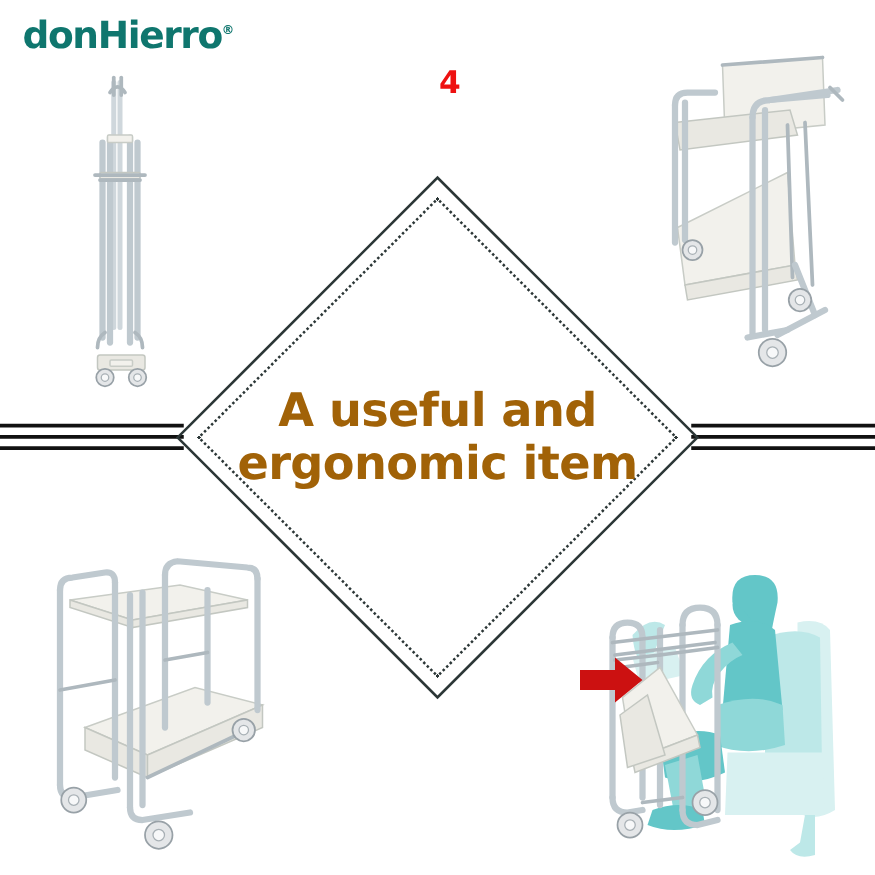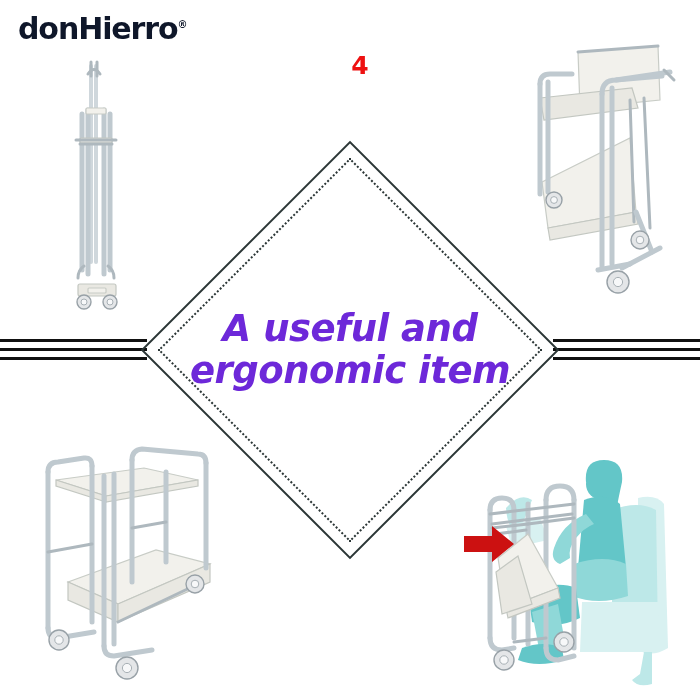--- a/index.html
+++ b/index.html
@@ -12,21 +12,21 @@
   }
   .stage { position:absolute; inset:0; width:700px; height:700px; }
 
   
   .logo {
     position:absolute; left:18px; top:14px;
     font-family:"DejaVu Sans", sans-serif;
     font-weight:700;
     font-size:30px;
     letter-spacing:-1.1px;
-    color:#0f172a;
+    color:#0f766e;
     line-height:1;
     white-space:nowrap;
     text-align:center;
   }
   .logo .reg {
     font-size:10px;
     vertical-align:super;
     font-weight:700;
     letter-spacing:0;
   }
@@ -73,28 +73,27 @@
   .diamond-inner {
     width:272px; height:272px;
     border:2px dotted #2B3636;
   }
 
   .diamond-text {
     position:absolute;
     left:0; top:0; width:414px; height:420px;
     display:flex; align-items:center; justify-content:center;
     text-align:center;
-    color:#6d28d9;
+    color:#a16207;
     font-weight:700;
     font-size:37px;
     line-height:1.14;
     letter-spacing:-0.5px;
     font-family:"DejaVu Sans", sans-serif;
     padding:0 34px;
-    font-style:italic;
   }
 
   
   .art { position:absolute; }
   .art svg { display:block; overflow:visible; }
 
   .art-folded   { left:58px;  top:52px;  width:78px;  height:262px; }
   .art-semi     { left:512px; top:42px;  width:188px; height:268px; }
   .art-open     { left:32px;  top:432px; width:202px; height:250px; }
   .art-person   { left:462px; top:452px; width:238px; height:248px; }

